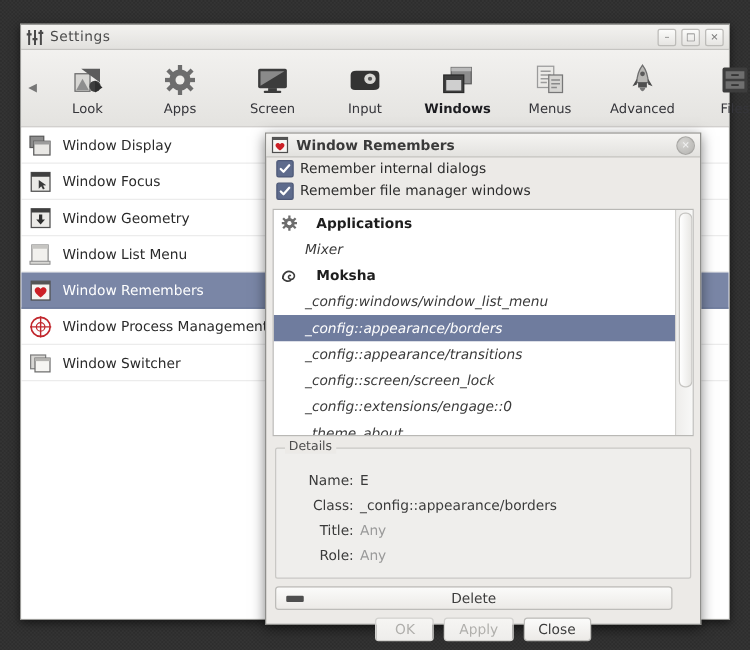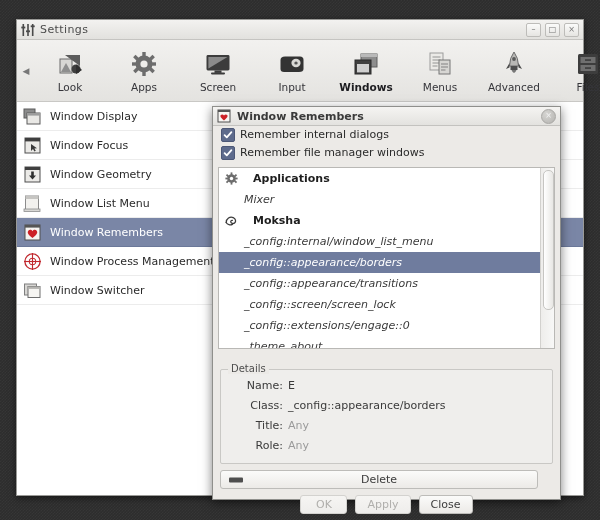--- a/index.html
+++ b/index.html
@@ -140,24 +140,24 @@
     border-left:1px solid #d2d1ce;position:relative;
   }
   #scroll-thumb{
     position:absolute;left:2px;top:2px;width:9px;height:138px;
     background:linear-gradient(to right,#ffffff,#e8e7e4);
     border:1px solid #c6c5c2;border-radius:5px;
   }
 
   
   #details{
-    margin:20px 4px 0 4px;flex:1;
+    margin:9px 4px 0 4px;flex:1;
     border:1px solid #c9c8c5;border-radius:2px;
     position:relative;background:#efeeec;box-sizing:border-box;
-    padding:9px 6px 4px 6px;
+    padding:19px 6px 4px 6px;
   }
   #details-legend{
     position:absolute;top:-7px;left:7px;background:#eceae7;
     padding:0 3px;font-size:10px;color:#4d4d4d;
   }
   .det-row{display:flex;align-items:baseline;height:20px;gap:5px;}
   .det-key{width:56px;text-align:right;font-size:11px;color:#3a3a3a;flex:0 0 56px;}
   .det-val{font-size:11px;color:#3a3a3a;}
   .det-val.dim{color:#9a9a9a;}
 
@@ -491,21 +491,21 @@
           <span class="gico">
             <svg width="13" height="13" viewBox="0 0 13 13">
               <path d="M1.2 8.5 C1.2 4.5 5 2.2 8.2 3.6 C10.6 4.6 11.4 7.4 9.6 8.9 C8.2 10.1 6 9.4 5.8 7.8 C5.7 6.8 6.5 6.1 7.3 6.4" fill="none" stroke="#3b3b3b" stroke-width="1.3" stroke-linecap="round"></path>
               <path d="M1.2 8.5 C2.4 10.8 5.4 11.4 7.4 10.4" fill="none" stroke="#3b3b3b" stroke-width="1.3" stroke-linecap="round"></path>
             </svg>
           </span>
           <span class="lbl">Moksha</span>
         </div>
 
         <div class="row">
-          <span class="lbl">_config:internal/window_list_menu</span>
+          <span class="lbl">_config:windows/window_list_menu</span>
         </div>
         <div class="row selected">
           <span class="lbl">_config::appearance/borders</span>
         </div>
         <div class="row">
           <span class="lbl">_config::appearance/transitions</span>
         </div>
         <div class="row">
           <span class="lbl">_config::screen/screen_lock</span>
         </div>

